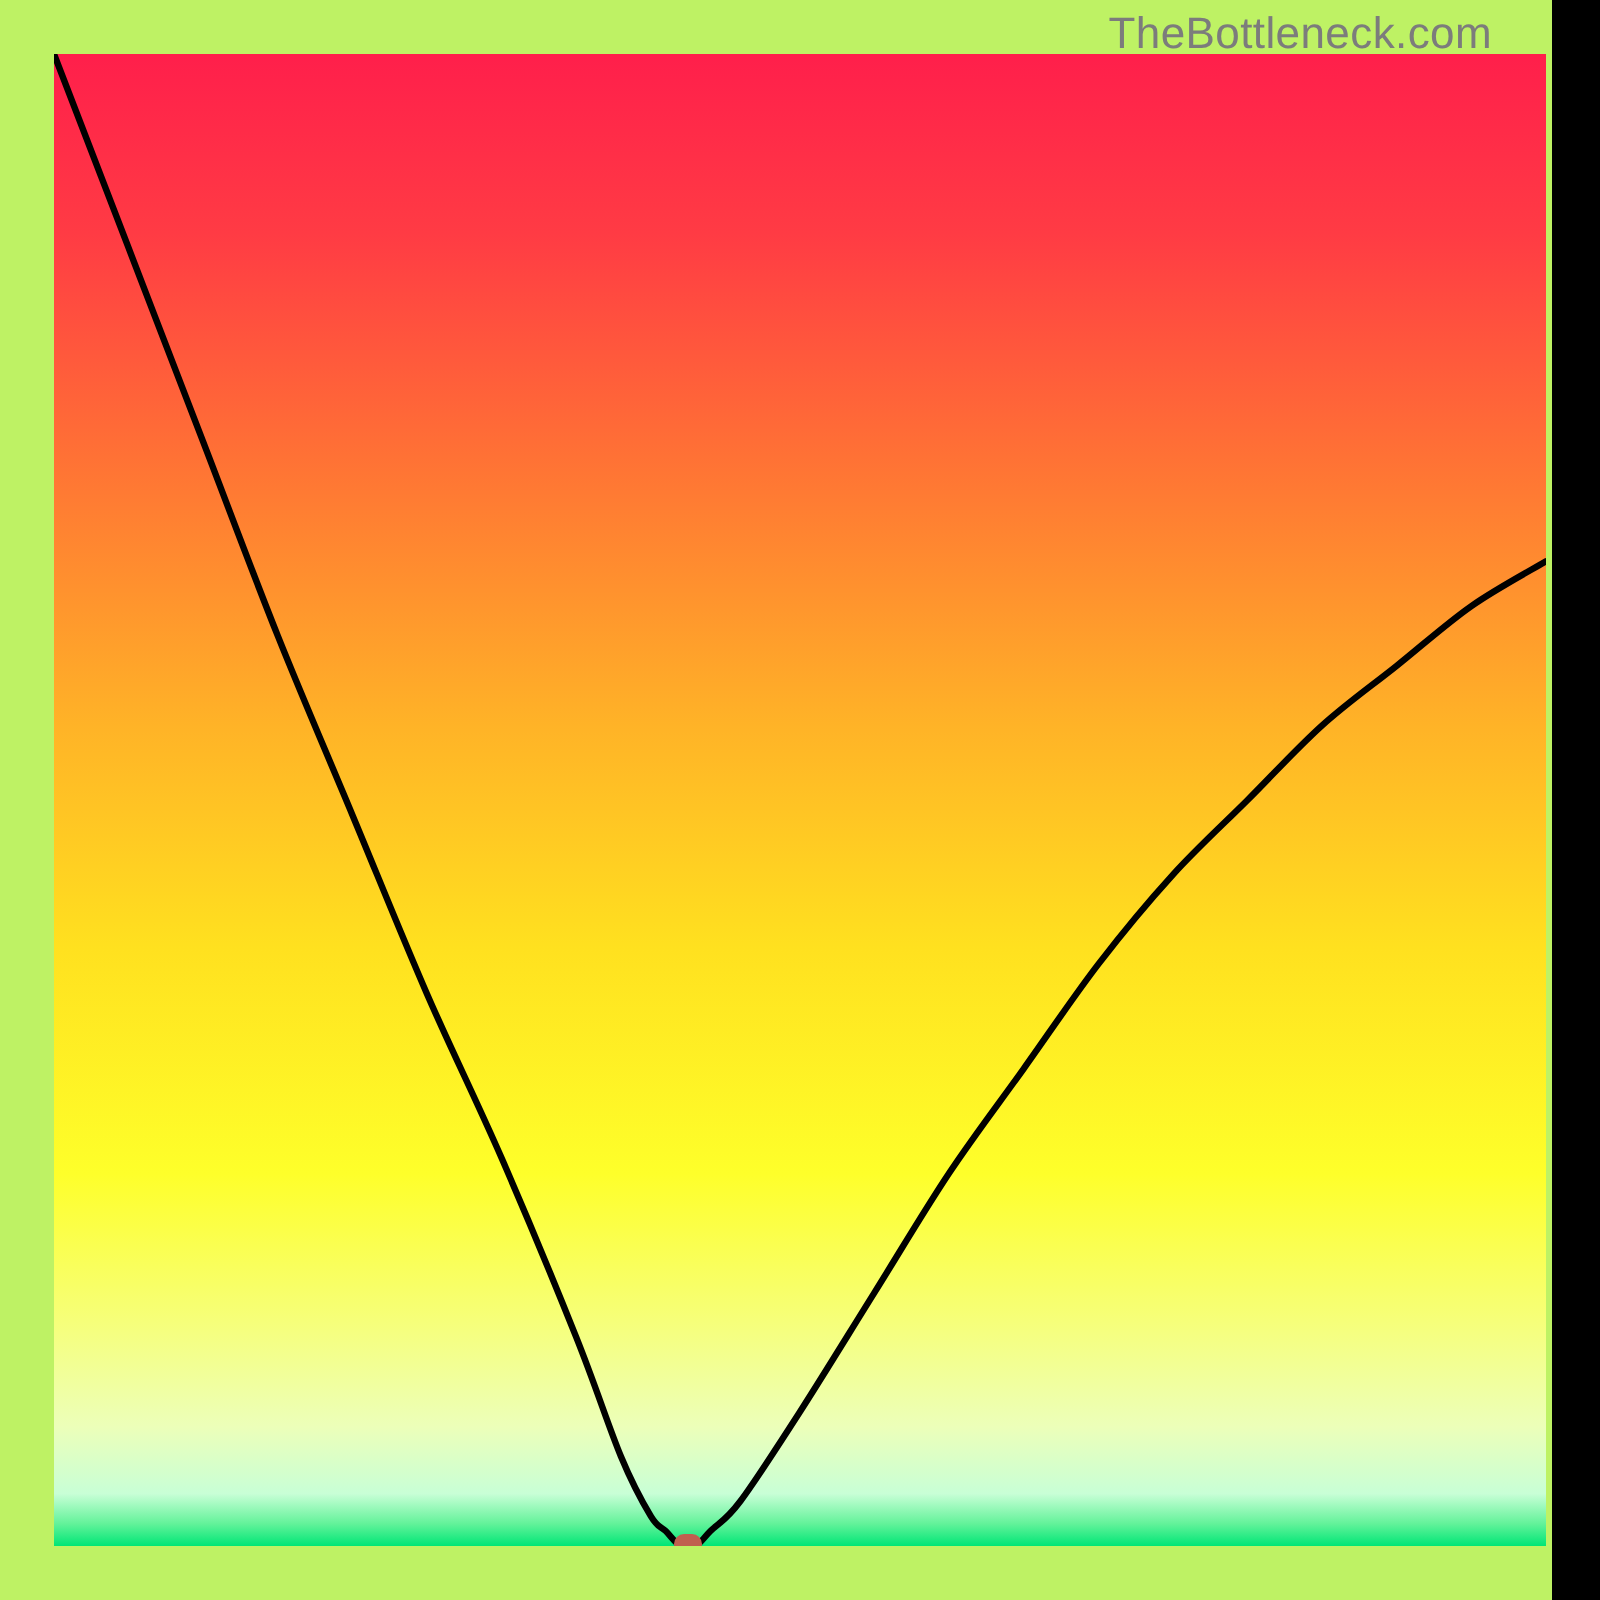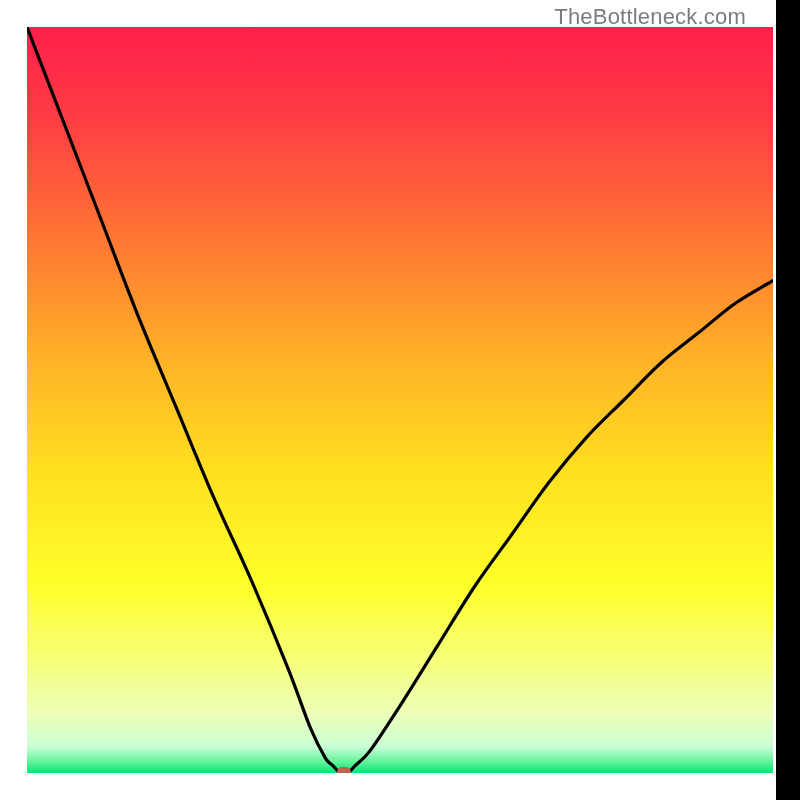--- a/index.html
+++ b/index.html
@@ -10,21 +10,21 @@
     background: #000;
     overflow: hidden;
     font-family: Arial, Helvetica, sans-serif;
   }
   .frame {
     position: absolute;
     left: 0;
     top: 0;
     width: 776px;
     height: 800px;
-    background: #ffffff;
+    background: #bef264;
   }
   .plot-area {
     position: absolute;
     left: 27px;
     top: 27px;
     width: 746px;
     height: 746px;
     overflow: hidden;
   }
   .gradient {

